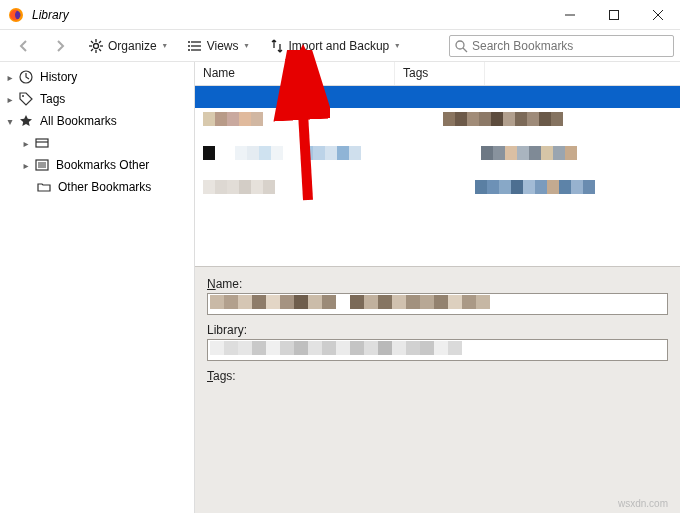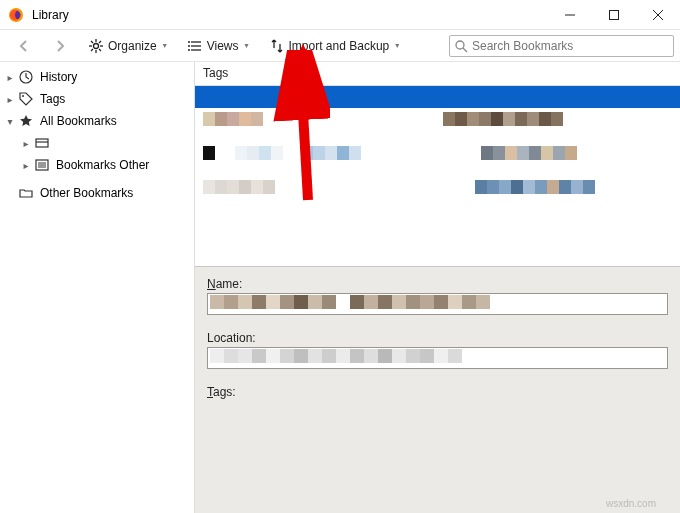--- a/index.html
+++ b/index.html
@@ -1,64 +1,64 @@
 <!DOCTYPE html>
 <html><head>
 <meta charset="utf-8">
 <style>
 * { box-sizing: border-box; margin: 0; padding: 0; font-family: "Segoe UI", Tahoma, sans-serif; font-size: 12px; }
 html, body { width: 680px; height: 513px; overflow: hidden; background: #fff; }
 
-.titlebar { height: 30px; display: flex; align-items: center; border-bottom: 1px solid #e5e5e5; }
+.titlebar { height: 30px; display: flex; align-items: center; border-bottom: 1px solid #e5e5e5; font-style: italic; }
 .titlebar .app-icon { width: 16px; height: 16px; margin: 0 8px; }
 .titlebar .title { flex: 0 0 auto; font-size: 12px; }
 .titlebar .spacer { flex: 1; }
 .titlebar .win-btn { width: 44px; height: 30px; display: flex; align-items: center; justify-content: center; color: #333; }
 .titlebar .win-btn svg { width: 10px; height: 10px; }
 
 .toolbar { height: 32px; display: flex; align-items: center; gap: 8px; padding: 0 6px 0 10px; border-bottom: 1px solid #e5e5e5; }
 .tb-btn { height: 24px; display: flex; align-items: center; padding: 0 6px; border-radius: 2px; color: #222; background: transparent; border: none; cursor: pointer; gap: 4px; }
 .tb-btn.disabled { color: #aaa; cursor: default; }
 .tb-btn .caret { font-size: 8px; color: #777; margin-left: 2px; }
 .tb-icon { width: 16px; height: 16px; display: inline-flex; align-items: center; justify-content: center; }
 .toolbar .search-wrap { flex: 1; display: flex; justify-content: flex-end; }
 .toolbar input.search { width: 225px; height: 22px; border: 1px solid #b5b5b5; border-radius: 2px; padding: 0 6px 0 22px; background: #fff; }
 .search-box { position: relative; }
 .search-box .si { position: absolute; left: 4px; top: 3px; color: #888; }
 
 .body { display: flex; height: calc(513px - 30px - 32px); }
 .sidebar { width: 195px; border-right: 1px solid #ddd; padding-top: 4px; }
 .tree-row { display: flex; align-items: center; height: 22px; padding-left: 4px; gap: 2px; cursor: default; }
 .tree-row.indent1 { padding-left: 20px; }
-.tree-row.indent2 { padding-left: 18px; margin-top: 6px; }
+.tree-row.indent2 { padding-left: 36px; }
 .twisty { width: 12px; display: inline-flex; justify-content: center; color: #666; font-size: 10px; }
 .tree-icon { width: 16px; height: 16px; display: inline-flex; align-items: center; justify-content: center; }
 .tree-label { margin-left: 4px; }
 .star svg, .tree-icon svg { width: 14px; height: 14px; }
 
 .main { flex: 1; display: flex; flex-direction: column; }
 .columns { height: 24px; display: flex; border-bottom: 1px solid #ddd; }
 .columns .col { padding: 4px 8px; border-right: 1px solid #eee; font-size: 12px; color: #222; }
 .col-name { width: 200px; } .col-tags { width: 90px; } .col-loc { flex: 1; }
 
 .list { height: 180px; overflow: hidden; }
 .row { height: 22px; display: flex; align-items: center; }
 .row.sel { background: #0a62c9; }
 
 .details { flex: 1; background: #eceae7; border-top: 1px solid #c9c6c2; padding: 10px 12px 6px 12px; overflow: hidden; }
-.field { margin-bottom: 16px; }
+.field { margin-bottom: 8px; }
 .field label { display: block; font-size: 12px; margin-bottom: 2px; color: #222; }
 .field label .ul { text-decoration: underline; }
 .field .control { display: flex; }
 .field input { flex: 1; height: 22px; border: 1px solid #9a958e; background: #fff; padding: 0 4px; }
 .field .dd-btn { width: 22px; height: 22px; border: 1px solid #9a958e; background: #f3f1ee; display: flex; align-items: center; justify-content: center; margin-left: 3px; }
 
 .arrow-annot { position: absolute; left: 270px; top: 50px; pointer-events: none; }
 
-.watermark { position: absolute; right: 24px; bottom: 4px; font-size: 10px; color: #bbb; }
+.watermark { position: absolute; right: 12px; bottom: 4px; font-size: 10px; color: #bbb; }
 
 
 .pixelbar { display: flex; height: 14px; }
 .pixelbar span { width: 12px; height: 14px; }
 </style>
 </head>
 <body>
 
 <div class="titlebar">
   <span class="app-icon">
@@ -220,20 +220,21 @@
           <svg viewBox="0 0 14 14">
             <path d="M1 4h4l1 1h7v6H1z" fill="none" stroke="#333" stroke-width="1.2"></path>
           </svg>
         </span>
       <span class="tree-label">Other Bookmarks</span>
     </div>
   </div>
 
   <div class="main">
     <div class="columns">
+      <div class="col col-name">Name</div>
       <div class="col col-tags">Tags</div>
     </div>
 
     <div class="list">
       <div class="row sel"></div>
       <div class="row" style="padding-left:8px; gap:60px;">
         <div class="pixelbar">
             <span style="background:#d8c9ad"></span>
             <span style="background:#b89b88"></span>
             <span style="background:#c9a99f"></span>
@@ -331,21 +332,21 @@
                 <span style="width:14px;background:#b8a895"></span>
                 <span style="width:14px;background:#93826f"></span>
                 <span style="width:14px;background:#ddd0bf"></span>
                 <span style="width:14px;background:#aa9986"></span>
                 <span style="width:14px;background:#c6b7a4"></span>
             </div>
           </div>
         </div>
       </div>
       <div class="field">
-        <label>Location:</label>
+        <label>Library:</label>
         <div class="control">
           <div style="flex:1;height:22px;border:1px solid #9a958e;background:#fff;display:flex;align-items:center;padding:0 2px;">
             <div class="pixelbar" style="height:18px;">
               <span style="width:14px;background:#eee"></span>
                 <span style="width:14px;background:#ddd"></span>
                 <span style="width:14px;background:#e6e6e6"></span>
                 <span style="width:14px;background:#c9c9c9"></span>
                 <span style="width:14px;background:#f0f0f0"></span>
                 <span style="width:14px;background:#d4d4d4"></span>
                 <span style="width:14px;background:#bfbfbf"></span>

